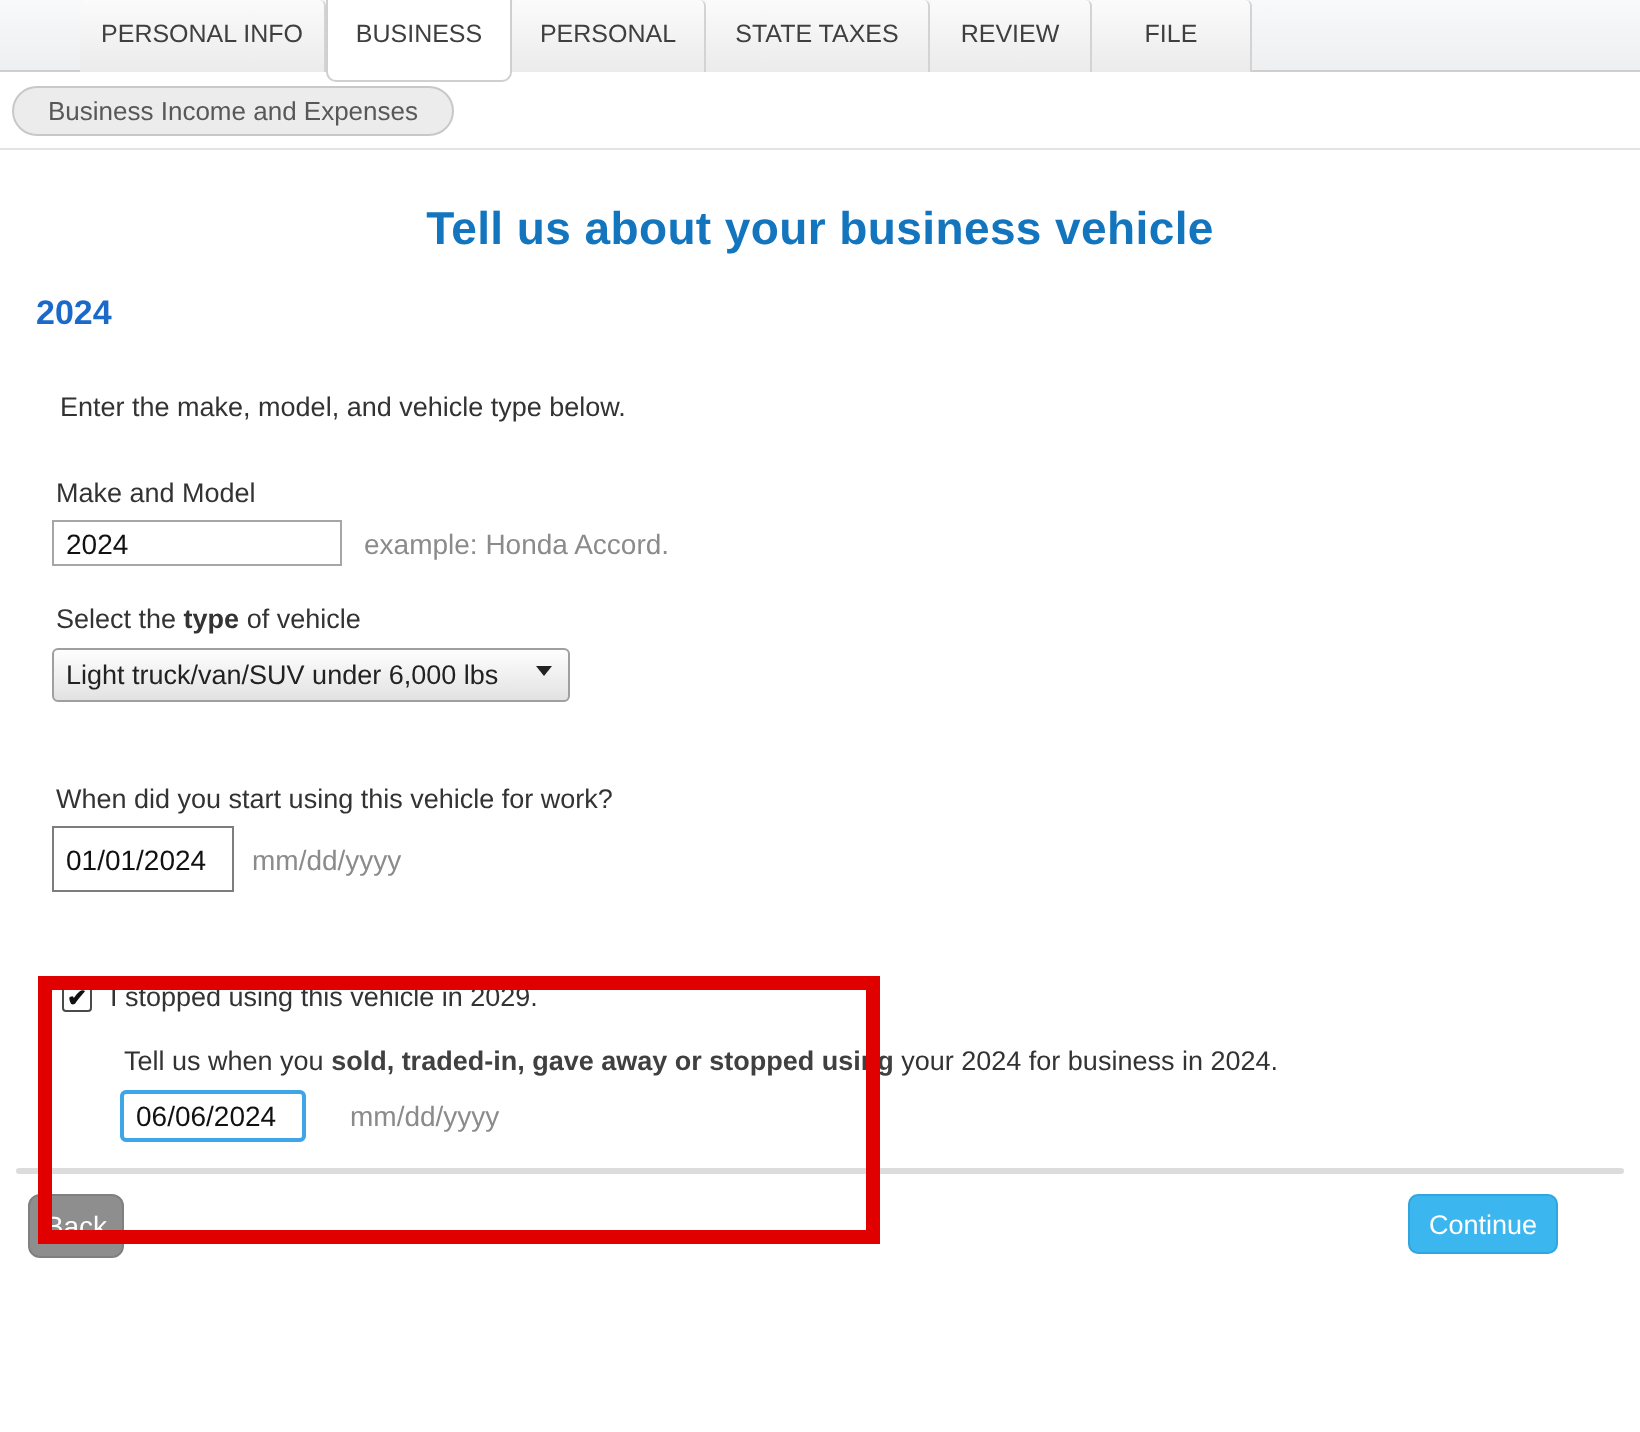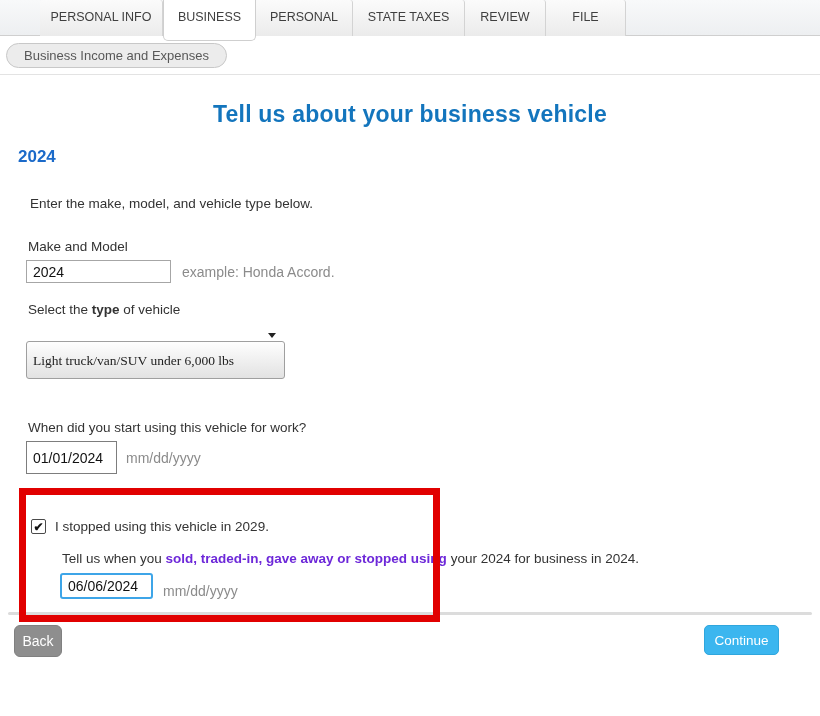--- a/index.html
+++ b/index.html
@@ -33,40 +33,40 @@
   .page-title { margin-top:26px; font-size:23px; font-weight:bold; color:#1375bd; letter-spacing:0.2px;text-align:center; }
   .year { margin-top:19px; font-size:17px; font-weight:bold; color:#1b6ac9; }
   .intro { margin:29px 0 0 12px; font-size:13.5px; color:#333; }
 
   .field-label { margin:28px 0 0 10px; font-size:13.5px; color:#333; }
   .row { display:flex; align-items:center; gap:11px; margin:6px 0 0 8px; }
   input.text { width:145px; height:23px; padding:2px 6px; border:1px solid #a6a6a6; font-size:14px; color:#111; font-family:"Liberation Sans", sans-serif; background:#fff; }
   .hint { font-size:14px; color:#8b8b8b; }
 
   .select-wrap { position:relative; display:inline-block; margin:7px 0 0 8px; }
-  select.vehicle { appearance:none; -webkit-appearance:none; width:259px; height:38px;
+  select.vehicle { appearance:none; -webkit-appearance:none; width:259px; height:27px;
           font-size:13.5px; color:#222; border:1px solid #9f9f9f; border-radius:3px;
-          background:linear-gradient(#fefefe,#e2e2e2); padding:0 26px 0 6px; font-family:Liberation Serif, serif;margin-top:17px; }
+          background:linear-gradient(#fefefe,#e2e2e2); padding:0 26px 0 6px; font-family:Liberation Sans, sans-serif; }
   .caret { position:absolute; right:9px; top:9px; width:0; height:0; pointer-events:none;
            border-left:4px solid transparent; border-right:4px solid transparent; border-top:5px solid #222; }
 
   .date-label { margin:41px 0 0 10px; font-size:13.5px; color:#333; }
   input.date { width:91px; height:33px; padding:2px 6px; border:1px solid #7d7d7d; font-size:14px; color:#111; font-family:"Liberation Sans", sans-serif; }
 
   .note { display:flex; gap:6px; margin:9px 0 0 44px; width:400px; font-size:12.5px; color:#2e2e2e; line-height:1.45; }
   .note b { flex-shrink:0; font-size:13px; color:#111; }
   a.learn { color:#1569c7; text-decoration:underline; font-size:13.5px; cursor:pointer; }
 
   .check-row { display:flex; align-items:center; gap:9px; margin:45px 0 0 13px; font-size:13.5px; color:#333; }
   .checkbox { width:15px; height:15px; border:1px solid #4a4a4a; border-radius:2px; background:#fff;
               display:flex; align-items:center; justify-content:center; font-size:12px; font-weight:bold; color:#111; cursor:pointer; }
 
   .prompt { margin:17px 0 0 44px; font-size:13.5px; color:#333; }
-  .prompt b { color:#6d28d9; }
-  .row2 { display:flex; align-items:flex-end; gap:10px; margin:7px 0 0 42px; }
+  .prompt b { color:#404040; }
+  .row2 { display:flex; align-items:center; gap:22px; margin:7px 0 0 42px; }
   input.date-focus { width:93px; height:26px; padding:2px 6px; border:2px solid #3da5e8; border-radius:3px;
                      font-size:14px; color:#111; font-family:"Liberation Sans", sans-serif; outline:none; }
 
   .divider2 { height:3px; background:#dcdcdc; border-radius:2px; margin:13px -10px 0 -10px; }
 
   .footer { display:flex; justify-content:space-between; align-items:flex-start; margin-top:10px; }
   button.back { margin-left:-4px; width:48px; height:32px; background:#8e8e8e; border:1px solid #808080;
                 border-radius:6px; color:#fff; font-size:14px; font-family:"Liberation Sans", sans-serif; cursor:pointer; }
   button.continue { margin-right:23px; width:75px; height:30px; background:#3bb6ef; border:1px solid #2fa6dd;
                 border-radius:5px; color:#fff; font-size:13.5px; font-family:"Liberation Sans", sans-serif; cursor:pointer; }

